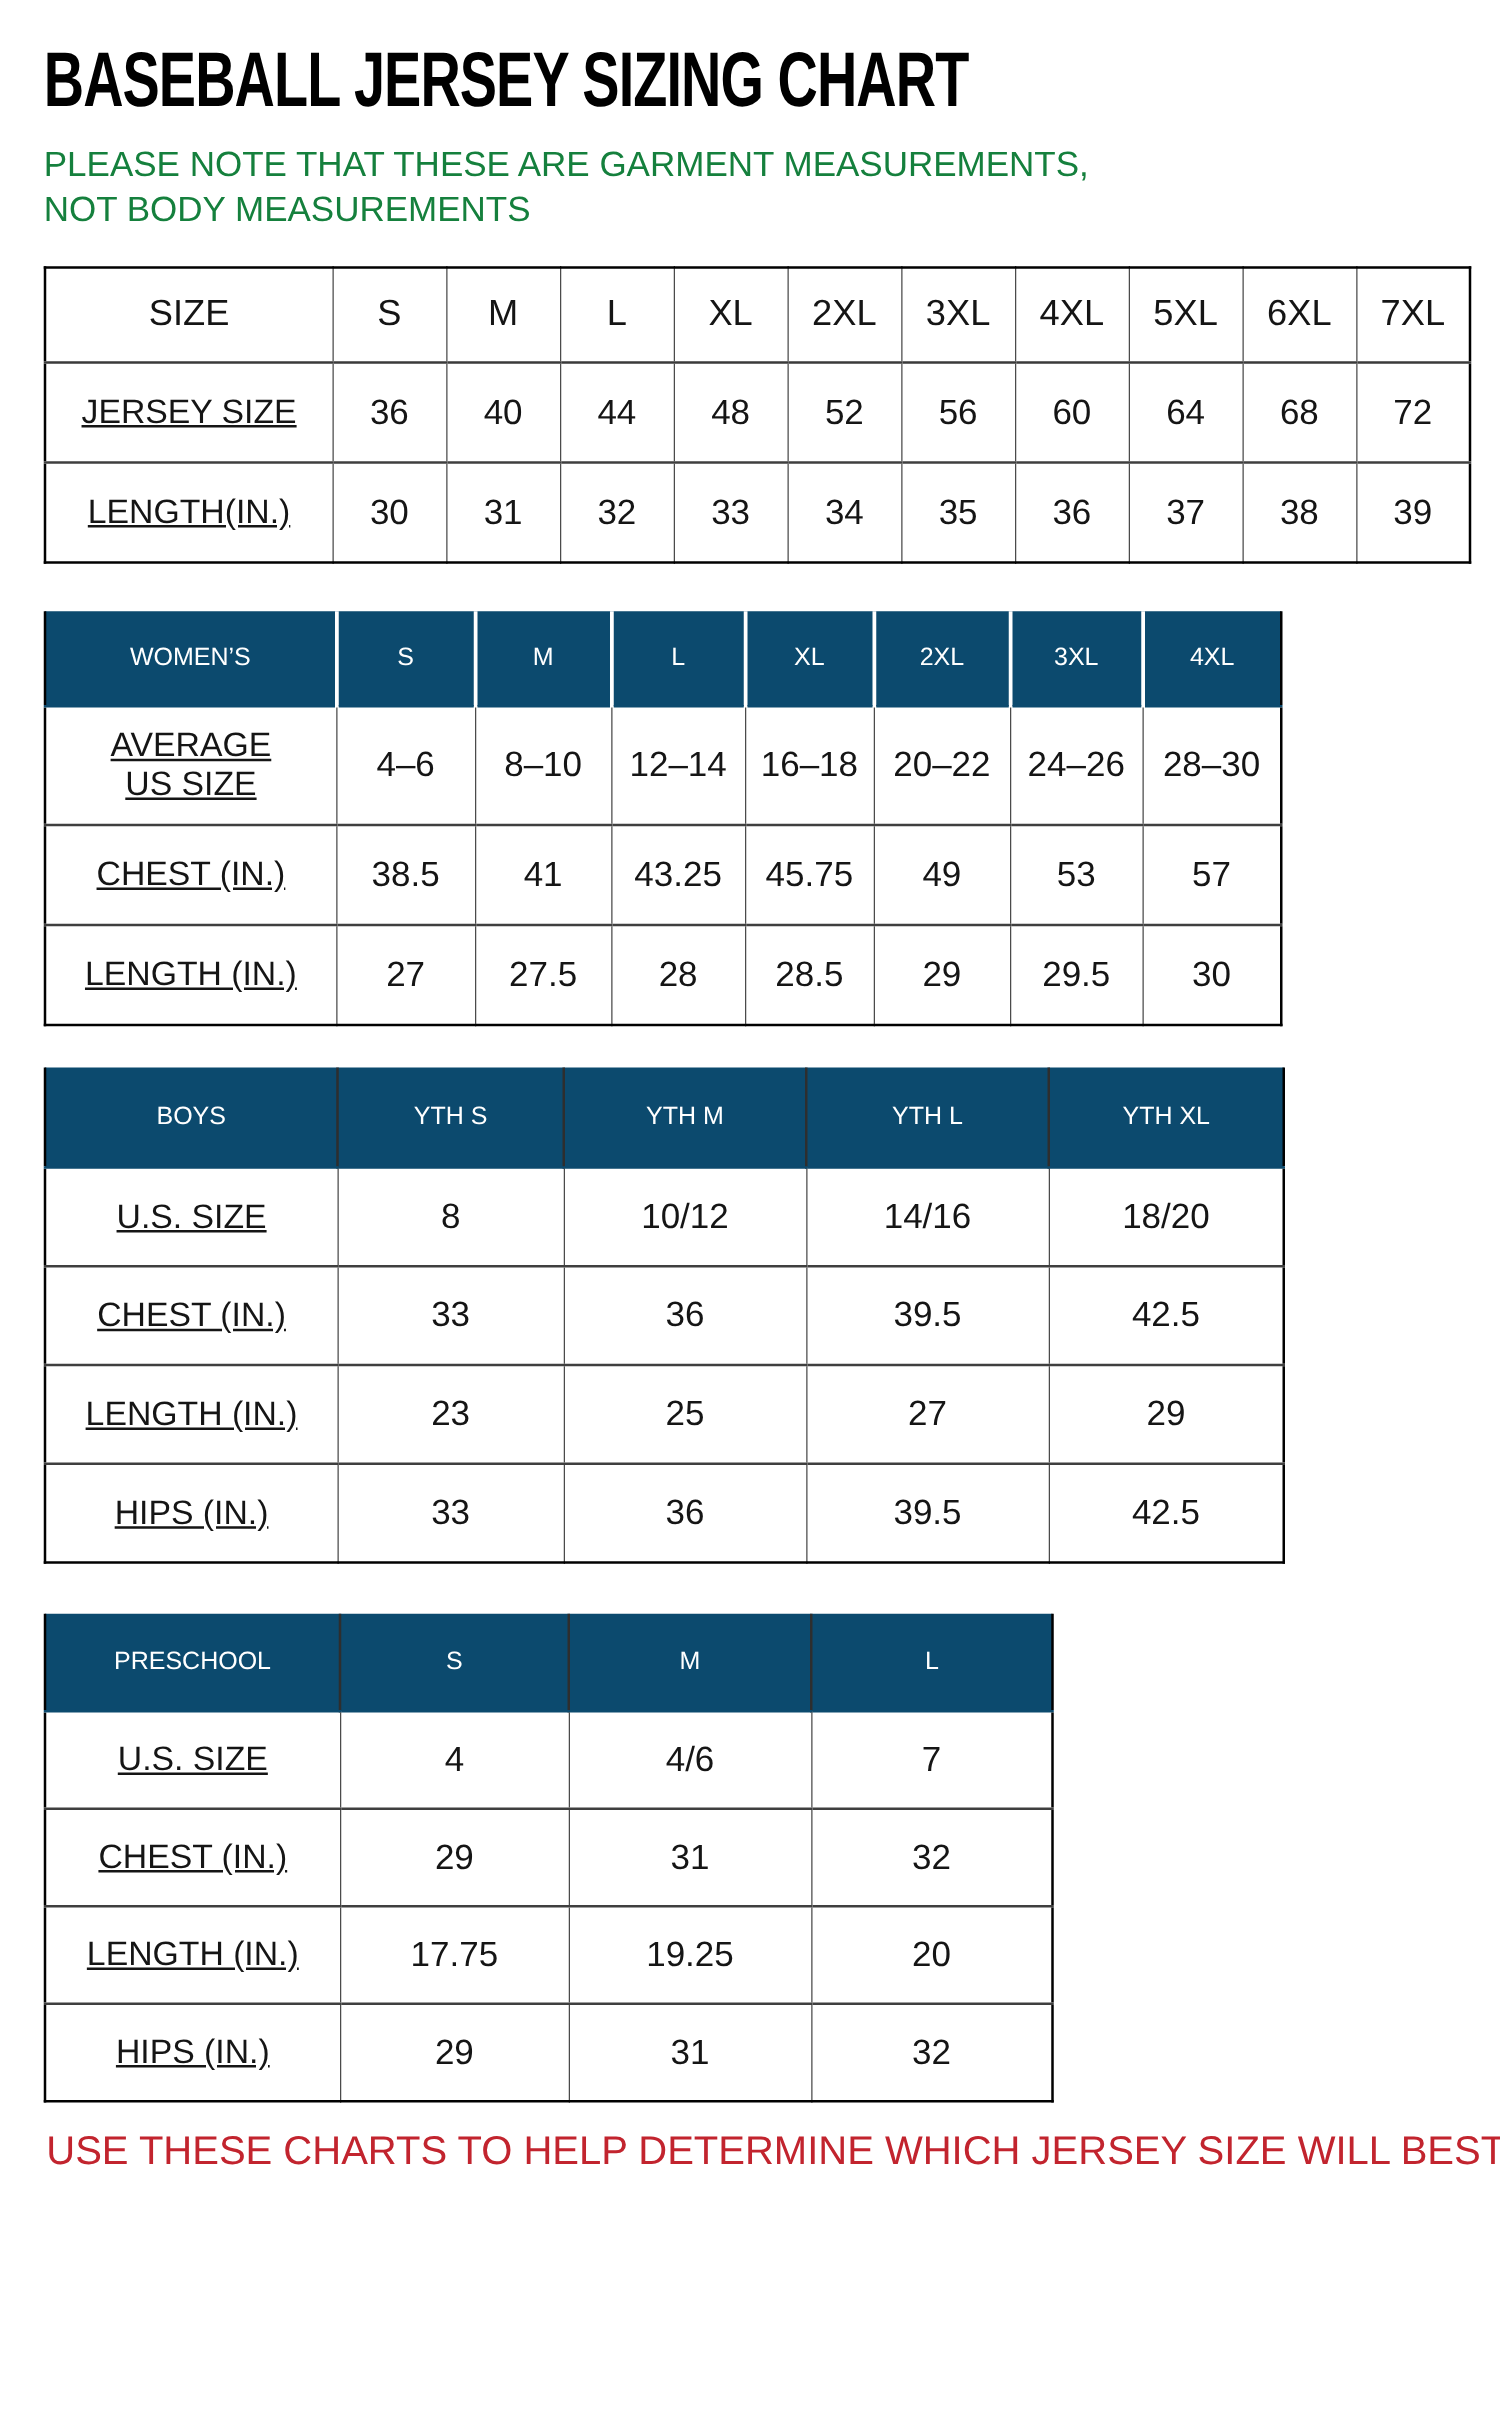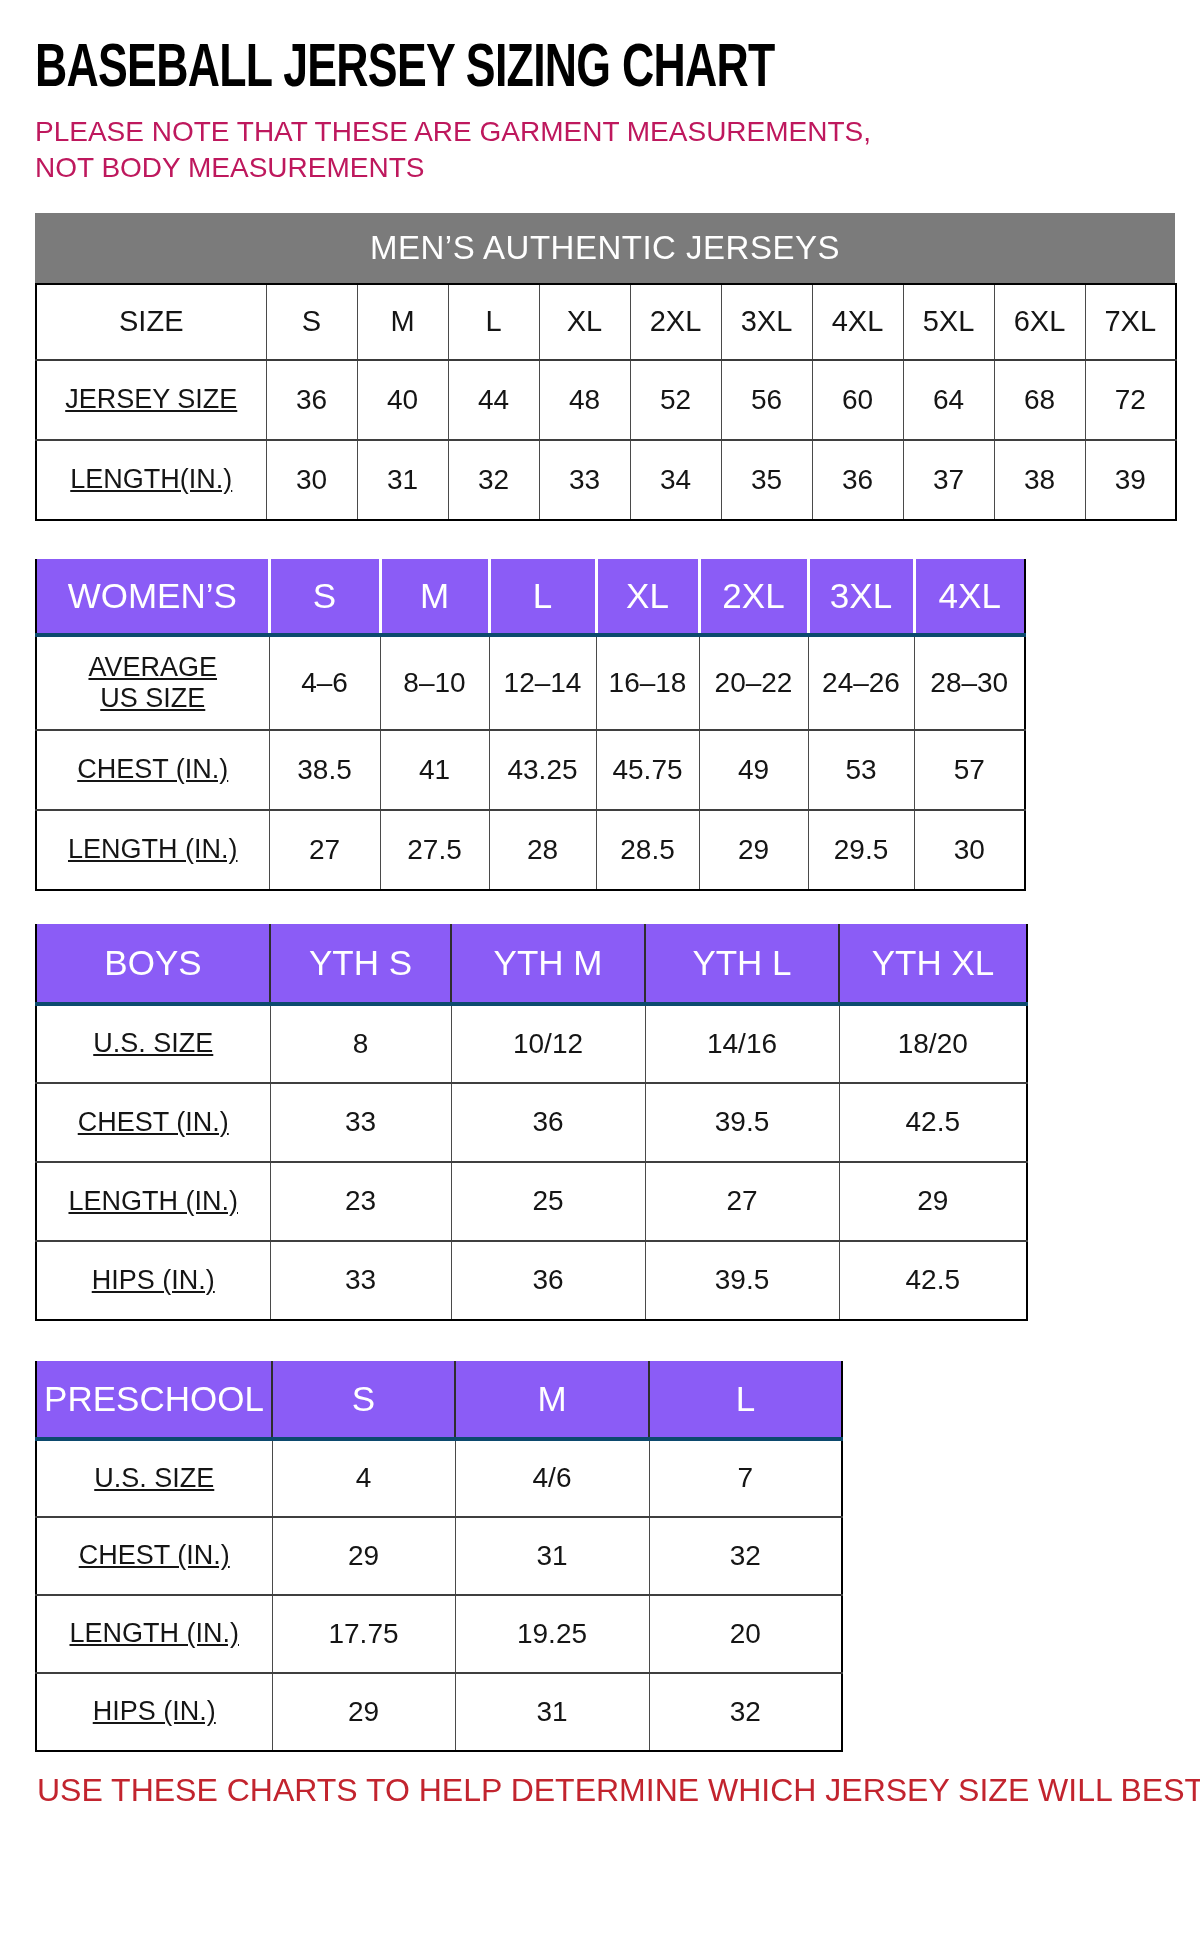--- a/index.html
+++ b/index.html
@@ -5,21 +5,21 @@
   html,body{margin:0;padding:0;background:#ffffff;}
   body{width:1200px;font-family:"Liberation Sans", sans-serif;color:#151515;}
   .page{width:1200px;min-height:1942px;box-sizing:border-box;padding:20px 0 30px 35px;background:#fff;}
 
   .title{
     font-size:62px;font-weight:700;line-height:1;letter-spacing:-1px;
     margin:14px 0 0 0;color:#000;
     transform:scaleX(0.72);transform-origin:left top;white-space:nowrap;
   }
   .note{
-    color:#be185d;font-size:28px;line-height:1.3;width:900px;margin:18px 0 0 0;
+    color:#15803d;font-size:28px;line-height:1.3;width:900px;margin:18px 0 0 0;
   }
 
   .sec-mens{margin-top:26px;}
   .sec-womens{margin-top:38px;}
   .sec-boys{margin-top:33px;}
   .sec-preschool{margin-top:40px;}
 
   .banner{
     width:1140px;height:70px;background:#7b7b7b;color:#fff;
     display:flex;align-items:center;justify-content:center;
@@ -29,21 +29,21 @@
   table.sz-table{border-collapse:collapse;table-layout:fixed;border:2px solid #000;}
   table.gray-top{border-top:none;}
   .t-mens{width:1140px;}
   .t-womens{width:989px;}
   .t-boys{width:991px;}
   .t-preschool{width:806px;}
 
   th,td{text-align:center;vertical-align:middle;font-weight:400;color:#151515;padding:0 4px;box-sizing:border-box;}
 
   .hd.plain{background:#fff;font-size:29px;border:1px solid #4a4a4a;border-bottom:2px solid #3a3a3a;}
-  .hd.gray{background:#8b5cf6;color:#fff;font-size:35px;border-bottom:4px solid #0c4a6e;border-right:3px solid #ffffff;}
+  .hd.gray{background:#0c4a6e;color:#fff;font-size:20px;border-bottom:2px solid #0c4a6e;border-right:3px solid #ffffff;}
   .hd.gray:last-child{border-right:none;}
   table.dark-div .hd.gray{border-right:2px solid #2e2e2e;}
   table.dark-div .hd.gray:last-child{border-right:none;}
 
   .rowlabel{font-size:27px;white-space:pre-line;line-height:1.15;text-decoration:underline;}
   .val{font-size:28px;}
   .rowlabel,.val{border:1px solid #4a4a4a;border-top:2px solid #3f3f3f;}
 
   .t-mens tr{height:80px;padding-left:28px;}
   .t-mens tr:first-child{height:76px;}
@@ -61,21 +61,20 @@
 </head>
 <body>
 
 <div class="page">
 
   <h1 class="title">BASEBALL JERSEY SIZING CHART</h1>
 
   <p class="note">PLEASE NOTE THAT THESE ARE GARMENT MEASUREMENTS, NOT BODY MEASUREMENTS</p>
 
   <section class="sec-mens">
-    <div class="banner">MEN’S AUTHENTIC JERSEYS</div>
     <table class="sz-table t-mens">
         <colgroup>
           <col style="width: 230px;">
           <col style="width: 91px;">
           <col style="width: 91px;">
           <col style="width: 91px;">
           <col style="width: 91px;">
           <col style="width: 91px;">
           <col style="width: 91px;">
           <col style="width: 91px;">

